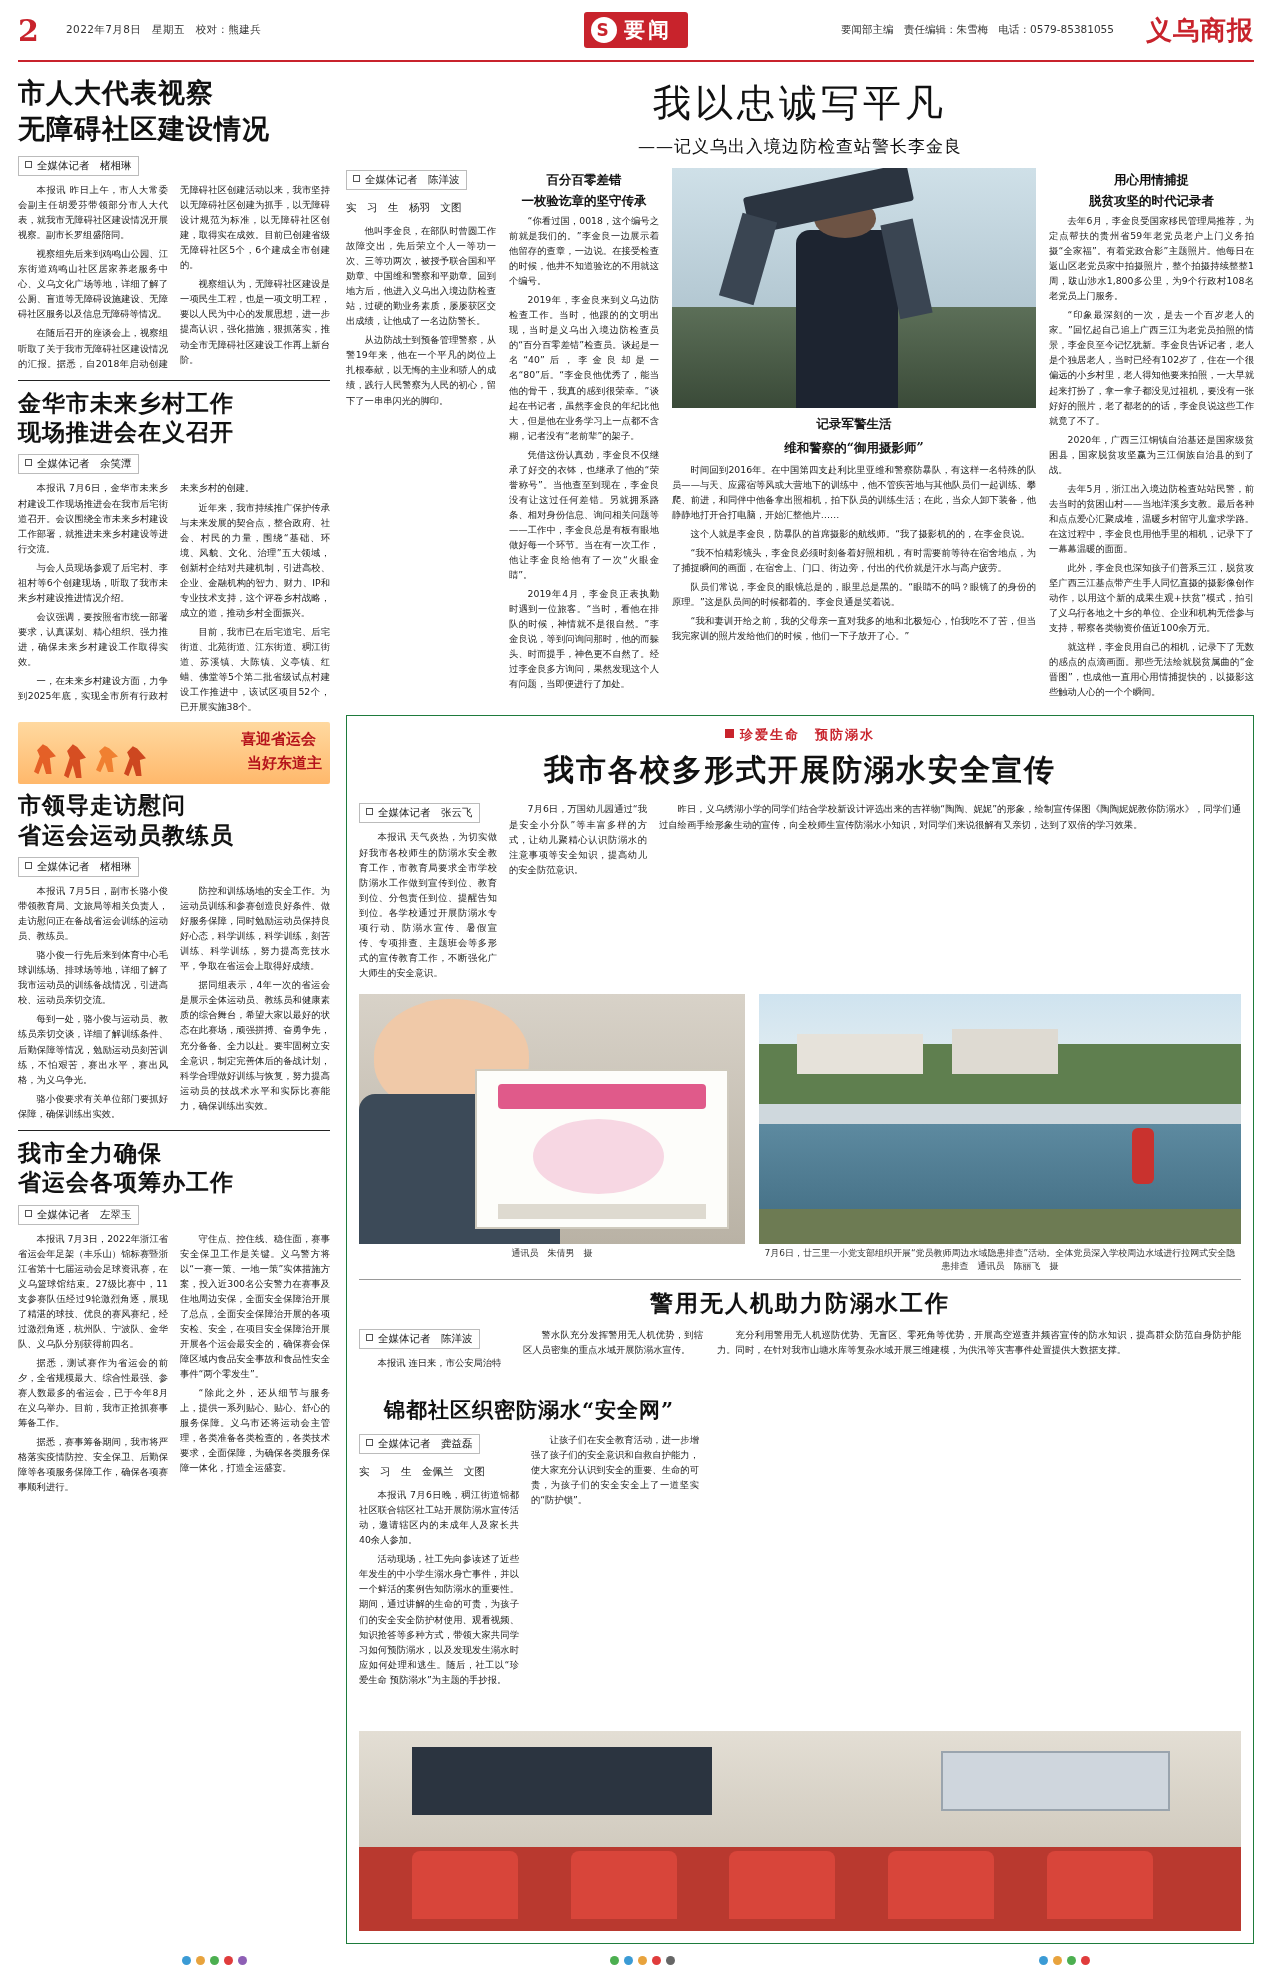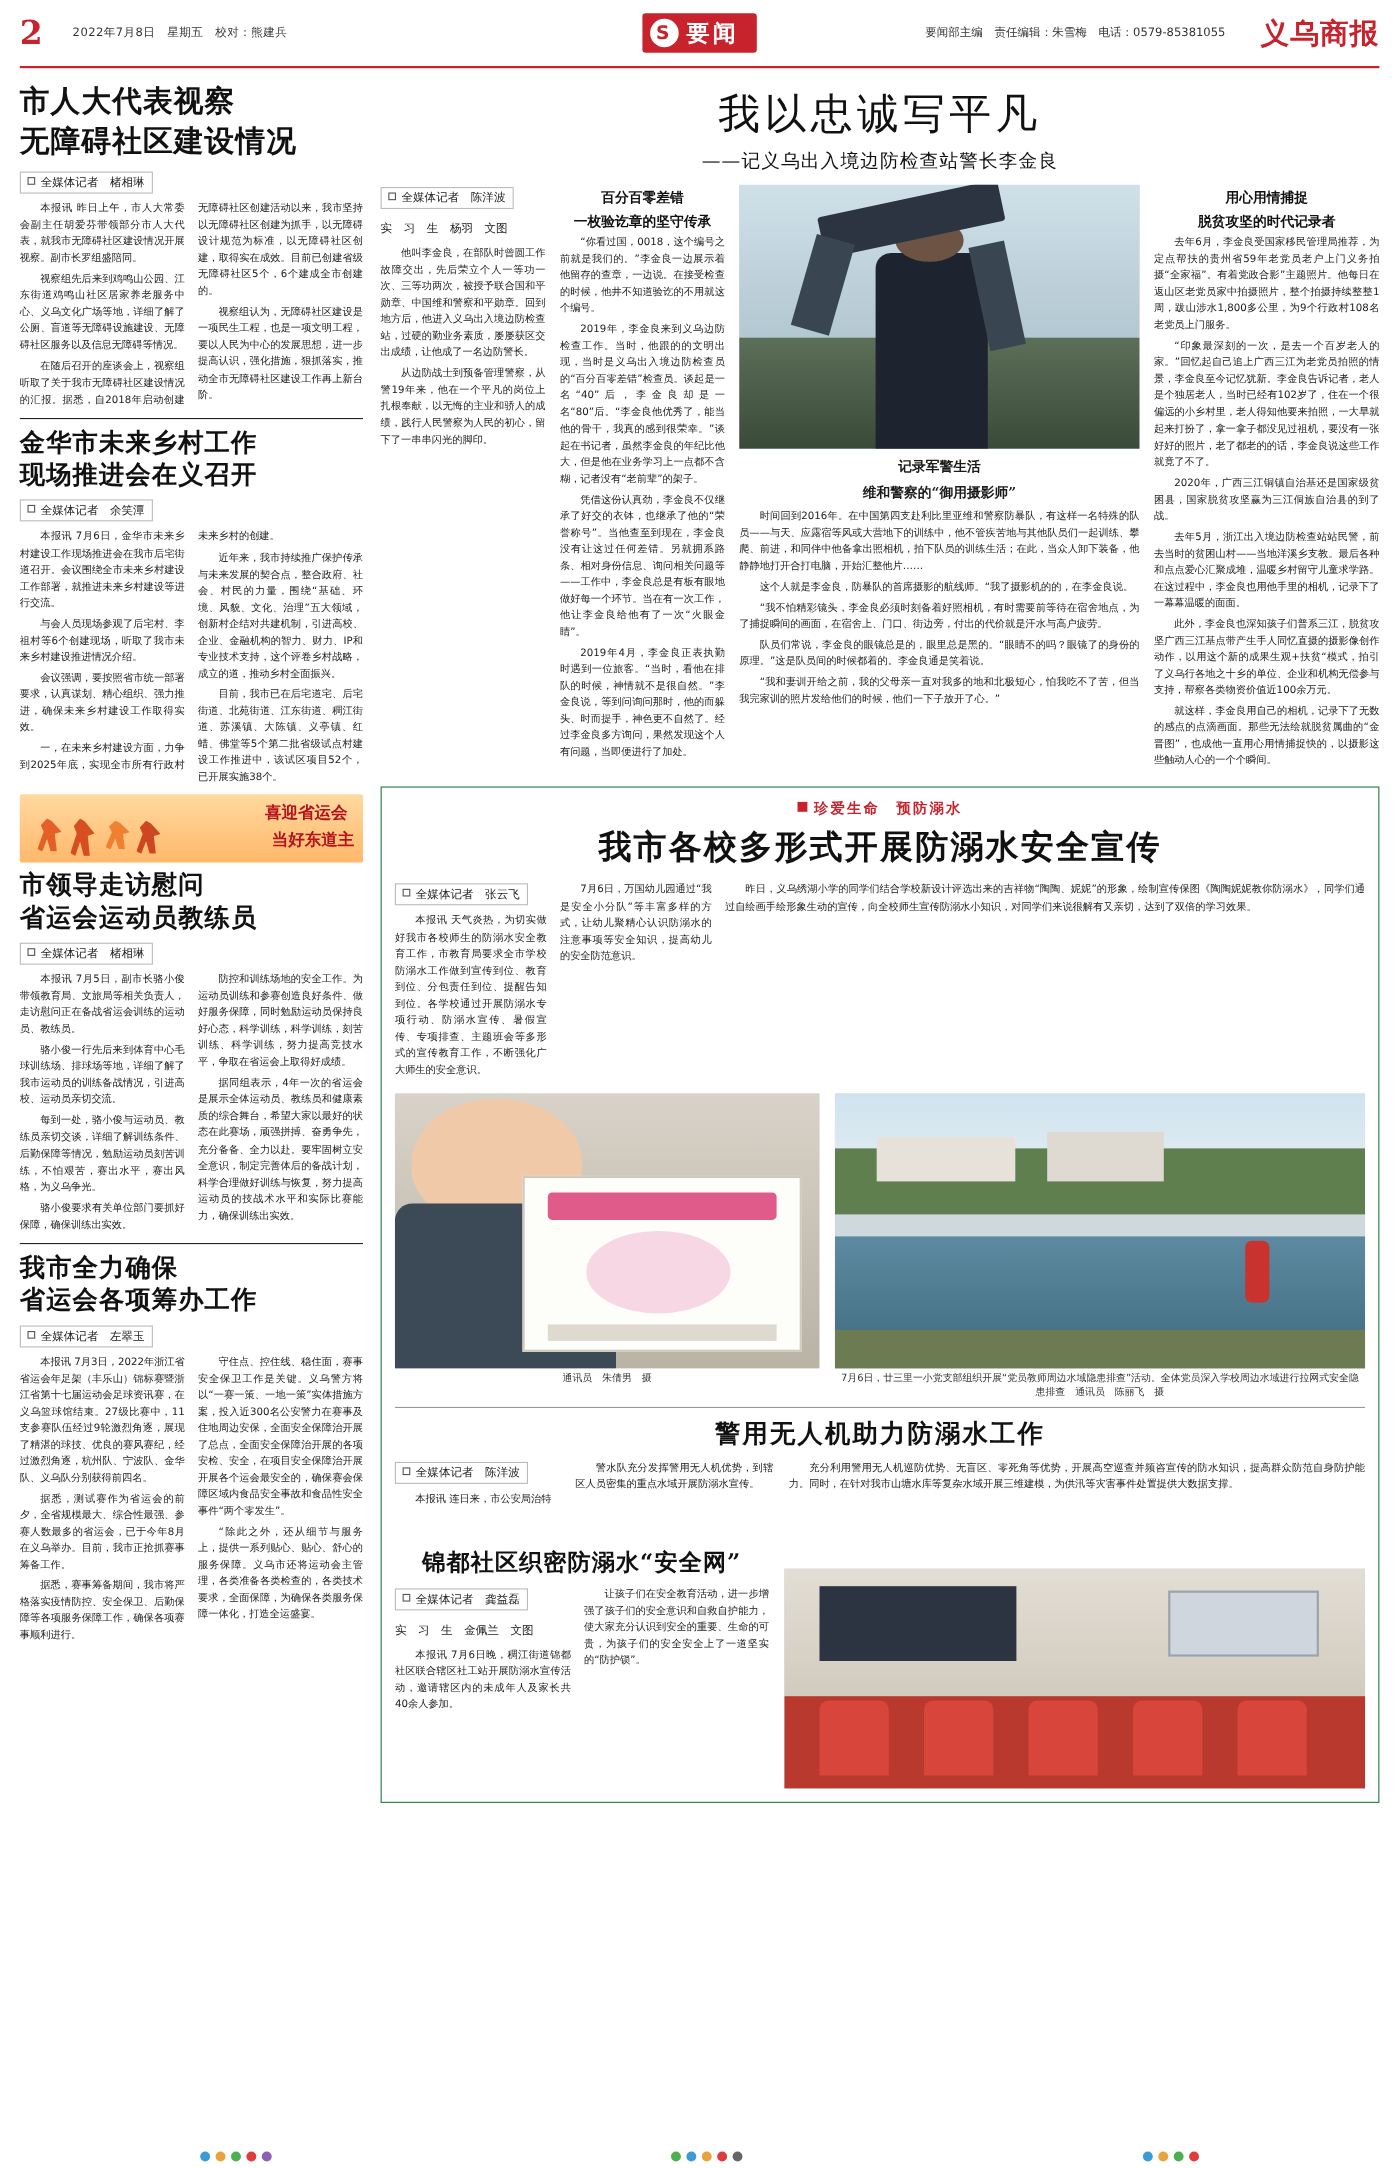--- a/index.html
+++ b/index.html
@@ -295,29 +295,30 @@
               <p>警水队充分发挥警用无人机优势，到辖区人员密集的重点水域开展防溺水宣传。</p>
             </div>
           </div>
           <div style="flex:1;">
             <div class="txt">
               <p>充分利用警用无人机巡防优势、无盲区、零死角等优势，开展高空巡查并频咨宣传的防水知识，提高群众防范自身防护能力。同时，在针对我市山塘水库等复杂水域开展三维建模，为供汛等灾害事件处置提供大数据支撑。</p>
             </div>
           </div>
         </div>
 
-        <div style="display:flex;gap:14px;margin-top:26px;">
+        <div style="display:flex;gap:14px;margin-top:16px;flex-direction:column;">
           <div style="width:340px;">
             <div class="drown-title3">锦都社区织密防溺水“安全网”</div>
             <div style="display:flex;gap:12px;">
               <div style="width:160px;">
                 <div class="byline"><span class="sq"></span><span>全媒体记者　龚益磊</span></div>
                 <div class="byline" style="border:none;padding-left:0;">实　习　生　金佩兰　文图</div>
                 <div class="txt">
                   <p>本报讯 7月6日晚，稠江街道锦都社区联合辖区社工站开展防溺水宣传活动，邀请辖区内的未成年人及家长共40余人参加。</p>
+                  <p>活动现场，社工先向参读述了近些年发生的中小学生溺水身亡事件，并以一个鲜活的案例告知防溺水的重要性。期间，通过讲解的生命的可贵，为孩子们的安全安全防护材使用、观看视频、知识抢答等多种方式，带领大家共同学习如何预防溺水，以及发现发生溺水时应如何处理和逃生。随后，社工以“珍爱生命 预防溺水”为主题的手抄报。</p>
                 </div>
               </div>
               <div style="flex:1;">
                 <div class="txt">
                   <p>让孩子们在安全教育活动，进一步增强了孩子们的安全意识和自救自护能力，使大家充分认识到安全的重要、生命的可贵，为孩子们的安全安全上了一道坚实的“防护锁”。</p>
                 </div>
               </div>
             </div>
           </div>
           <div style="flex:1;">

